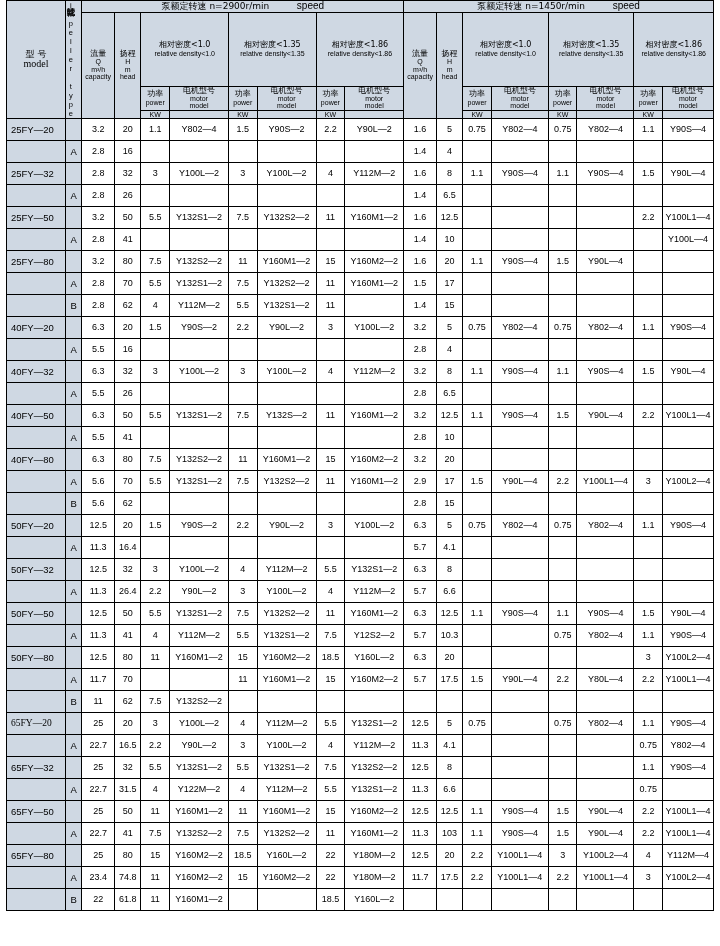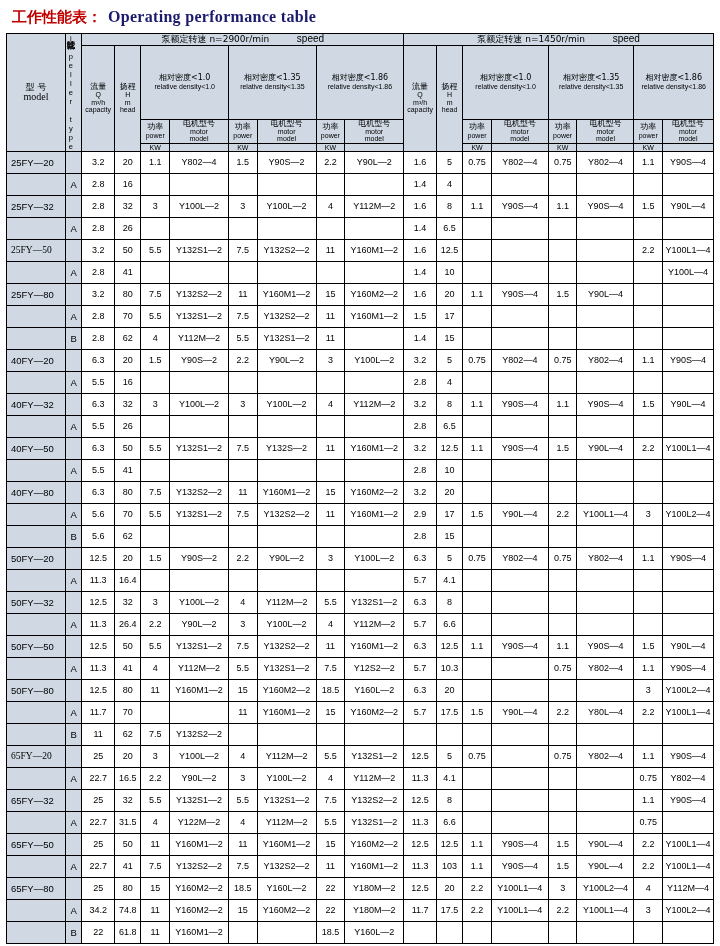--- a/index.html
+++ b/index.html
@@ -20,24 +20,20 @@
   .vert{font-family:"DejaVu Sans", sans-serif;font-size:8.5px;writing-mode:vertical-rl;text-orientation:upright;line-height:1.1;white-space:nowrap;}
   .model{font-size:9.5px;text-align:left;padding-left:4px;}
   .datacell{font-size:9px;}
   .modelcell{font-size:9px;}
 </style>
 </head>
 <body>
 
 <div class="page">
 
-  <div class="title">
-    <span class="cn">工作性能表：</span>
-    <span class="en">Operating performance table</span>
-  </div>
 
   <table>
     <colgroup>
       <col style="width:58px">
         <col style="width:16px">
       <col style="width:32px">
         <col style="width:26px">
       <col style="width:28px">
         <col style="width:58px">
       <col style="width:28px">
@@ -270,21 +266,21 @@
           <td class="datacell" style="height: 21px;">1.4</td>
           <td class="datacell" style="height: 21px;">6.5</td>
           <td class="datacell" style="height: 21px;"></td>
           <td class="modelcell" style="height: 21px;"></td>
           <td class="datacell" style="height: 21px;"></td>
           <td class="modelcell" style="height: 21px;"></td>
           <td class="datacell" style="height: 21px;"></td>
           <td class="modelcell" style="height: 21px;"></td>
         </tr>
         <tr>
-          <td class="rowlbl model" style="height: 21px; font-family: Liberation Serif, serif;">25FY—50</td>
+          <td class="rowlbl model" style="height: 21px;">25FY—50</td>
           <td class="rowlbl" style="height: 21px;"></td>
           <td class="datacell" style="height: 21px;">3.2</td>
           <td class="datacell" style="height: 21px;">50</td>
           <td class="datacell" style="height: 21px;">5.5</td>
           <td class="modelcell" style="height: 21px;">Y132S1—2</td>
           <td class="datacell" style="height: 21px;">7.5</td>
           <td class="modelcell" style="height: 21px;">Y132S2—2</td>
           <td class="datacell" style="height: 21px;">11</td>
           <td class="modelcell" style="height: 21px;">Y160M1—2</td>
           <td class="datacell" style="height: 21px;">1.6</td>
@@ -872,21 +868,21 @@
           <td class="datacell" style="height: 21px;">2.2</td>
           <td class="modelcell" style="height: 21px;">Y100L1—4</td>
           <td class="datacell" style="height: 21px;">3</td>
           <td class="modelcell" style="height: 21px;">Y100L2—4</td>
           <td class="datacell" style="height: 21px;">4</td>
           <td class="modelcell" style="height: 21px;">Y112M—4</td>
         </tr>
         <tr>
           <td class="rowlbl model" style="height: 21px;"></td>
           <td class="rowlbl" style="height: 21px;">A</td>
-          <td class="datacell" style="height: 21px;">34.2</td>
+          <td class="datacell" style="height: 21px;">23.4</td>
           <td class="datacell" style="height: 21px;">74.8</td>
           <td class="datacell" style="height: 21px;">11</td>
           <td class="modelcell" style="height: 21px;">Y160M2—2</td>
           <td class="datacell" style="height: 21px;">15</td>
           <td class="modelcell" style="height: 21px;">Y160M2—2</td>
           <td class="datacell" style="height: 21px;">22</td>
           <td class="modelcell" style="height: 21px;">Y180M—2</td>
           <td class="datacell" style="height: 21px;">11.7</td>
           <td class="datacell" style="height: 21px;">17.5</td>
           <td class="datacell" style="height: 21px;">2.2</td>

